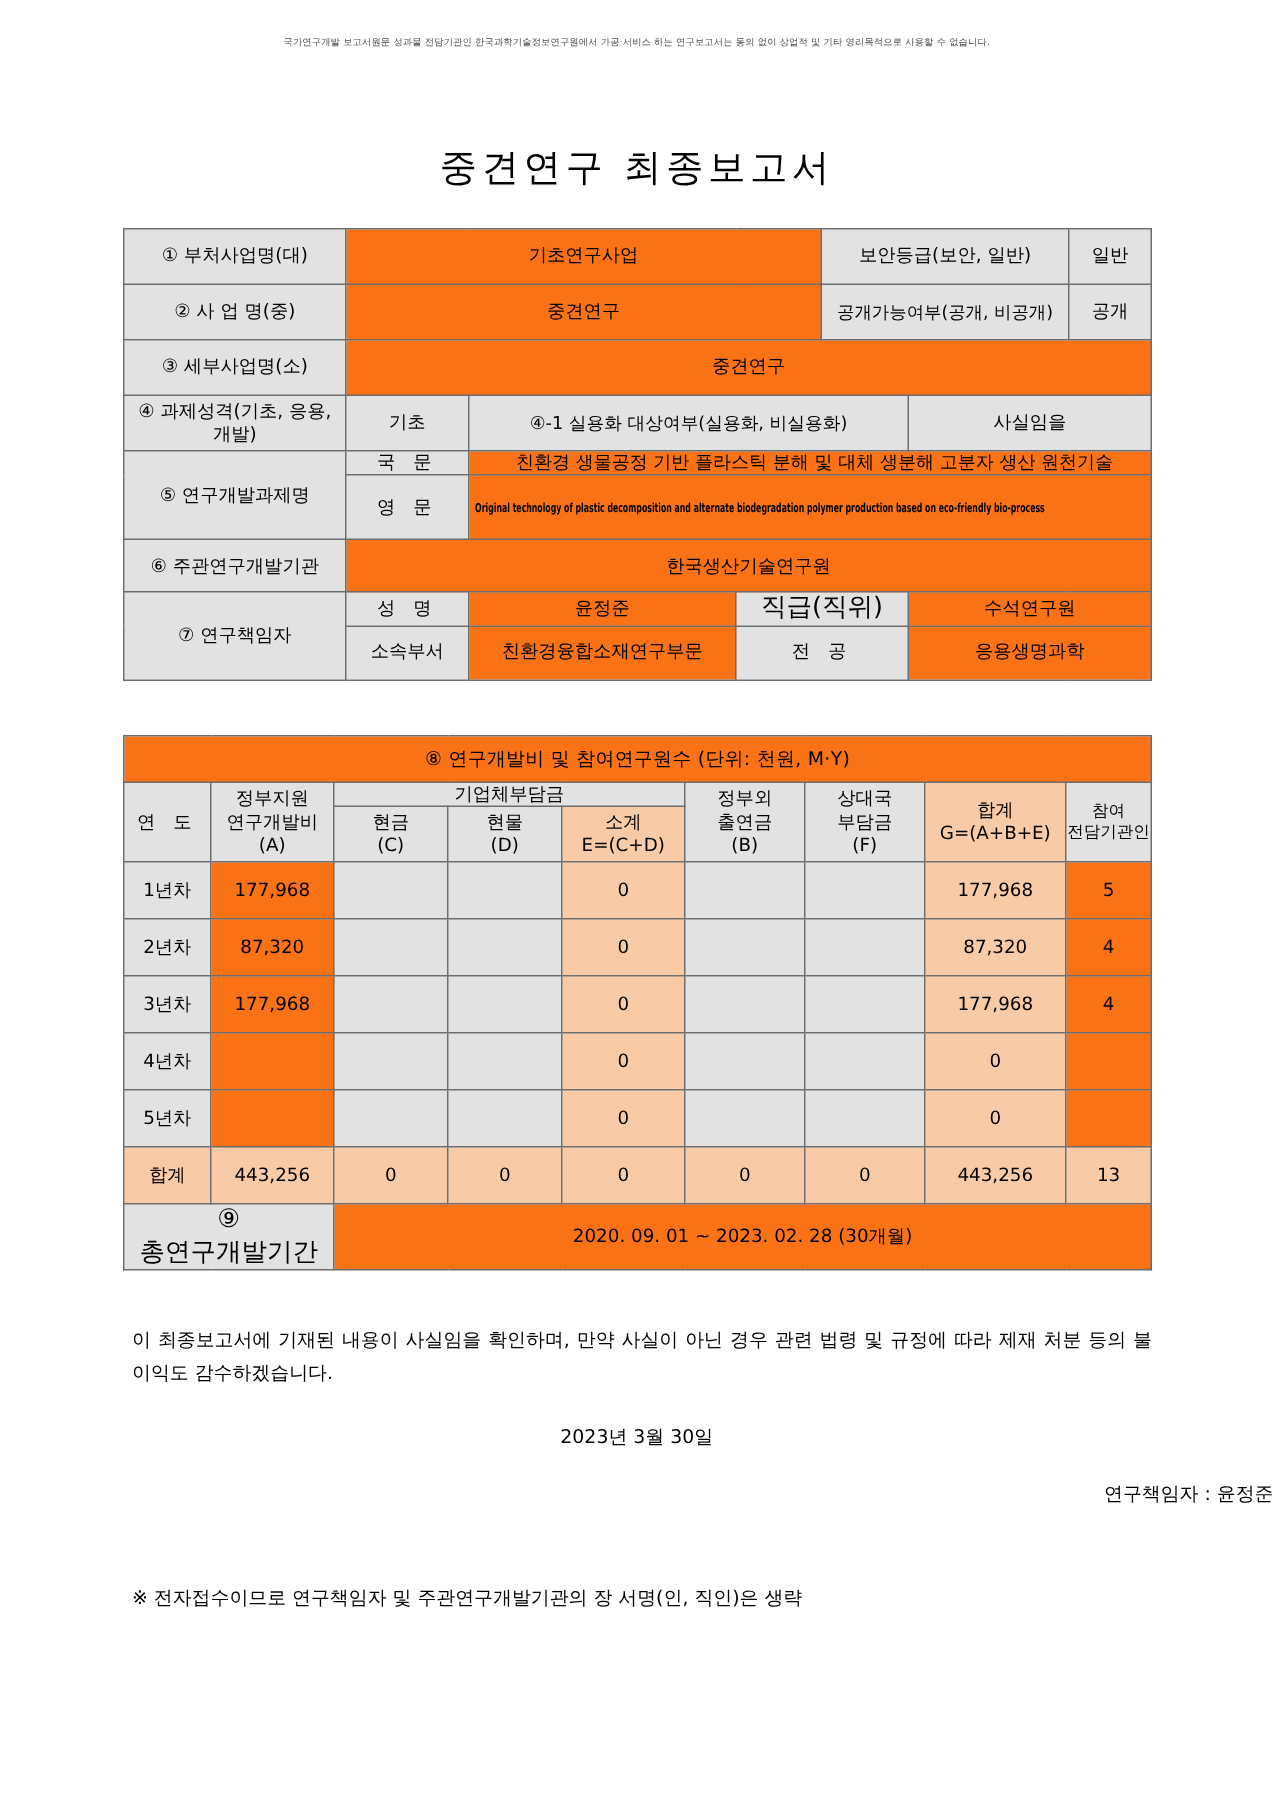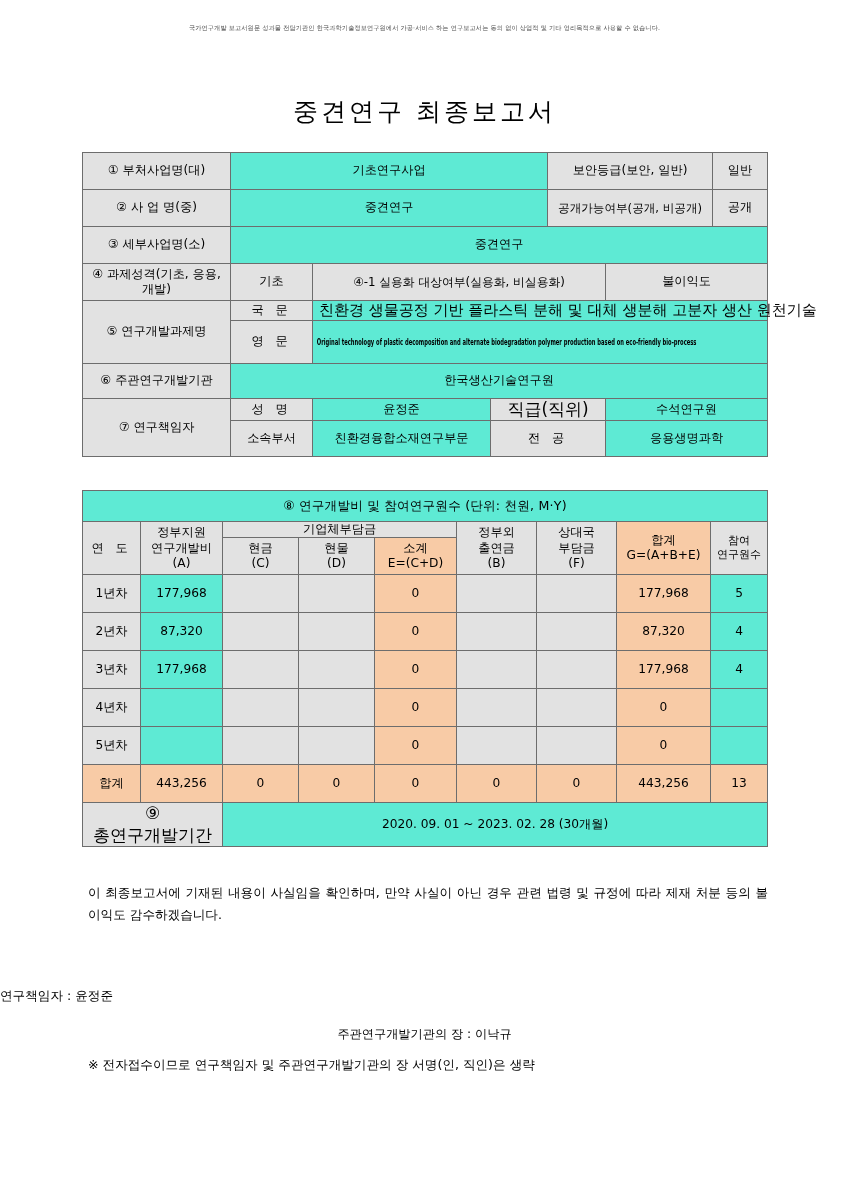--- a/index.html
+++ b/index.html
@@ -59,21 +59,21 @@
   table.grid td {
     border: 0.8px solid #6d6d6d;
     padding: 0;
     text-align: center;
     vertical-align: middle;
     line-height: 1.25;
     word-break: keep-all;
   }
   .shade      { background: #e2e2e2; }
   .orange     { background: #f8cba6; }
-  .white      { background: #5eead4; }
+  .white      { background: #f97316; }
   .num        { text-align: right; padding-right: 7px; }
   .thick-top    { border-top-width: 1.6px;    border-top-color: #333; }
   .thick-bottom { border-bottom-width: 1.6px; border-bottom-color: #333; }
   .thick-left   { border-left-width: 1.6px;   border-left-color: #333; }
   .thick-right  { border-right-width: 1.6px;  border-right-color: #333; }
 
   
   .info-table-wrap {
     position: absolute;
     top: 152px;
@@ -85,21 +85,21 @@
     font-size: 8.4px;
     transform: scaleX(0.62);
     transform-origin: left center;
     white-space: nowrap;
     display: block;
     padding-left: 6px;
     text-align: left;
     font-weight: 600;
   }
   .kor-title {
-    font-size: 15px;
+    font-size: 12px;
     padding-left: 6px;
     text-align: left;
     white-space: nowrap;
   }
 
   
   .budget-wrap {
     position: absolute;
     top: 490px;
     left: 82px;
@@ -128,21 +128,21 @@
     left: 0;
     width: 849px;
     text-align: center;
     font-size: 12.6px;
   }
   .sig-pi {
     position: absolute;
     top: 988px;
     left: 0;
     width: 849px;
-    text-align: left;
+    text-align: right;
     font-size: 12.6px;
   }
   .sig-org {
     position: absolute;
     top: 1026px;
     left: 0;
     width: 849px;
     text-align: center;
     font-size: 12.2px;
   }
@@ -208,21 +208,21 @@
 
       <tr>
         <td class="shade lbl-pad thick-left" style="height:36px">③ 세부사업명(소)</td>
         <td class="white thick-right" colspan="6">중견연구</td>
       </tr>
 
       <tr>
         <td class="shade lbl-pad thick-left" style="height:36px">④ 과제성격(기초, 응용, 개발)</td>
         <td class="shade">기초</td>
         <td class="shade" colspan="3" style="font-size:11.8px">④-1 실용화 대상여부(실용화, 비실용화)</td>
-        <td class="shade thick-right" colspan="2">불이익도</td>
+        <td class="shade thick-right" colspan="2">사실임을</td>
       </tr>
 
       <tr>
         <td class="shade lbl-pad thick-left" rowspan="2" style="height:42px">⑤ 연구개발과제명</td>
         <td class="shade tight-sp">국  문</td>
         <td class="white thick-right" colspan="5">
           <span class="kor-title">친환경 생물공정 기반 플라스틱 분해 및 대체 생분해 고분자 생산 원천기술</span>
         </td>
       </tr>
 
@@ -292,21 +292,21 @@
           <div>상대국</div>
           <div>부담금</div>
           <div>(F)</div>
         </td>
         <td class="orange" rowspan="2">
           <div>합계</div>
           <div>G=(A+B+E)</div>
         </td>
         <td class="shade thick-right" rowspan="2" style="font-size:11px">
           <div>참여</div>
-          <div>연구원수</div>
+          <div>전담기관인</div>
         </td>
       </tr>
 
       <tr>
         <td class="shade" style="height:36px">
           <div>현금</div>
           <div>(C)</div>
         </td>
         <td class="shade">
           <div>현물</div>
@@ -389,19 +389,19 @@
       <tr>
         <td class="shade thick-left thick-bottom" colspan="2" style="height:34px;font-size:17px">⑨ 총연구개발기간</td>
         <td class="white thick-bottom thick-right" colspan="7">2020. 09. 01 ~ 2023. 02. 28 (30개월)</td>
       </tr>
     </tbody>
       </table>
   </div>
 
   <div class="statement">이 최종보고서에 기재된 내용이 사실임을 확인하며, 만약 사실이 아닌 경우 관련 법령 및 규정에 따라 제재 처분 등의 불이익도 감수하겠습니다.</div>
 
+  <div class="sig-date">2023년 3월 30일</div>
   <div class="sig-pi">연구책임자 :  윤정준</div>
-  <div class="sig-org">주관연구개발기관의 장 : 이낙규</div>
 
 
   <div class="footnote">※ 전자접수이므로 연구책임자 및 주관연구개발기관의 장 서명(인, 직인)은 생략</div>
 
 </div>
 
 </body></html>

